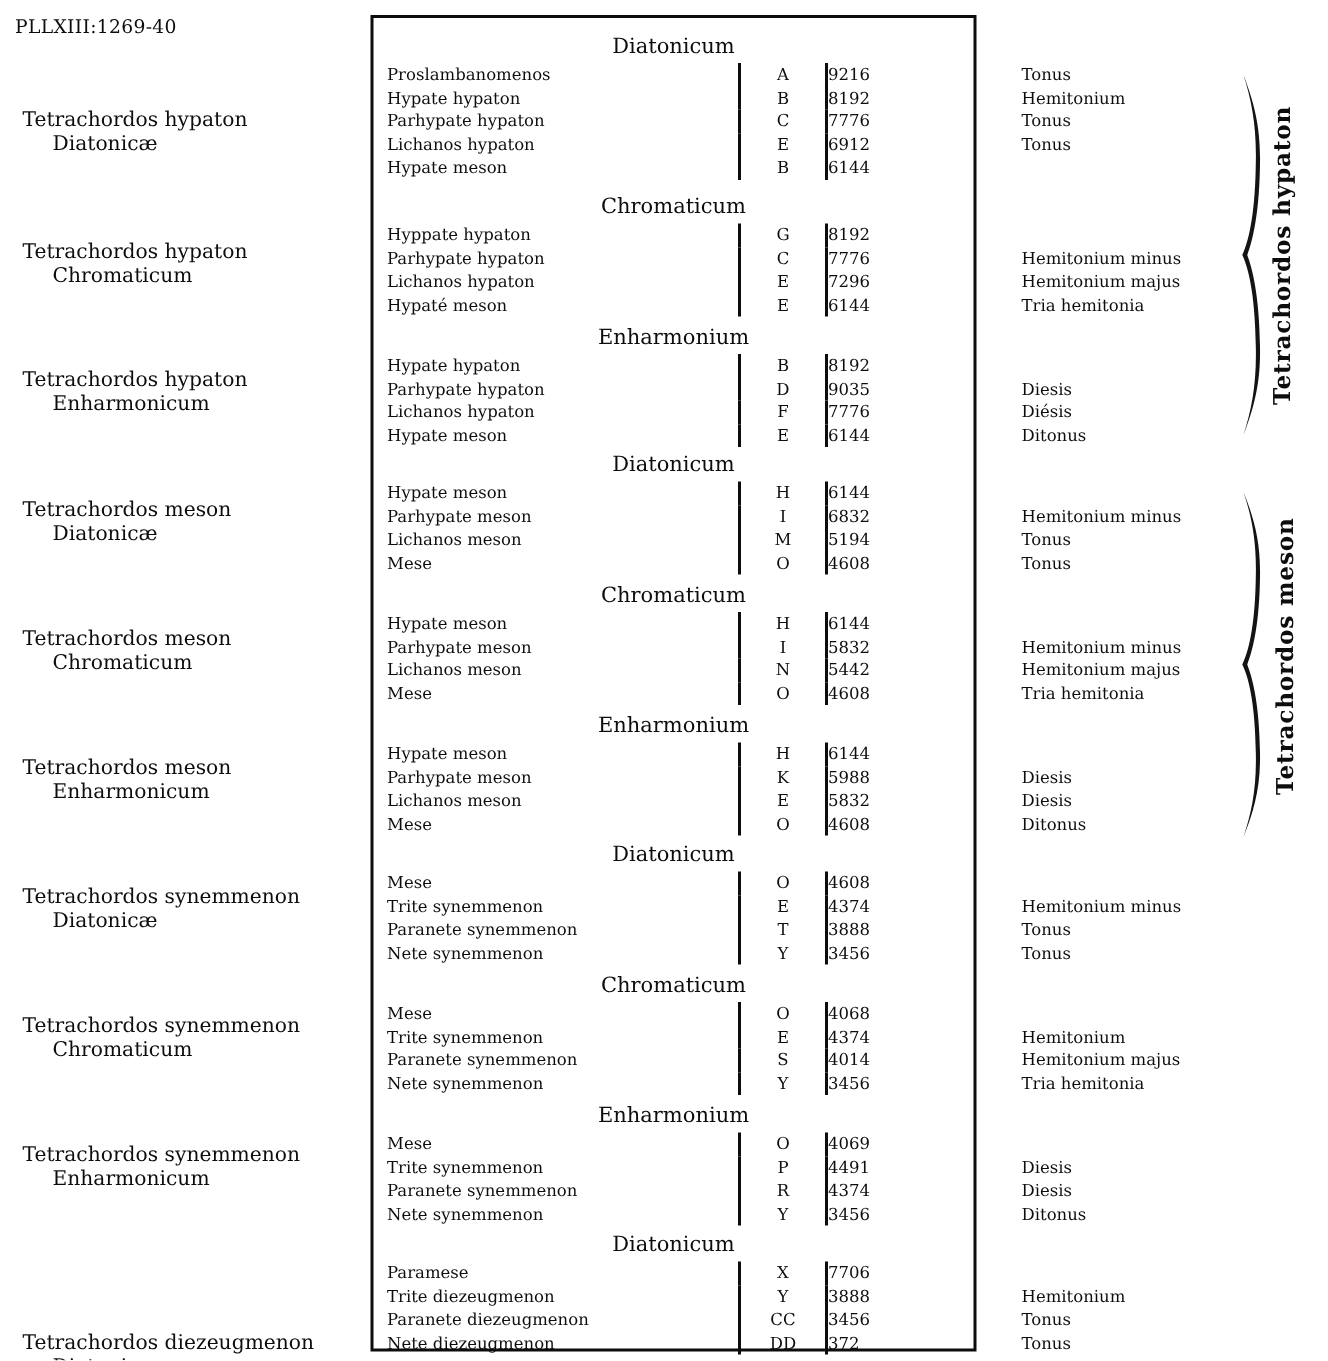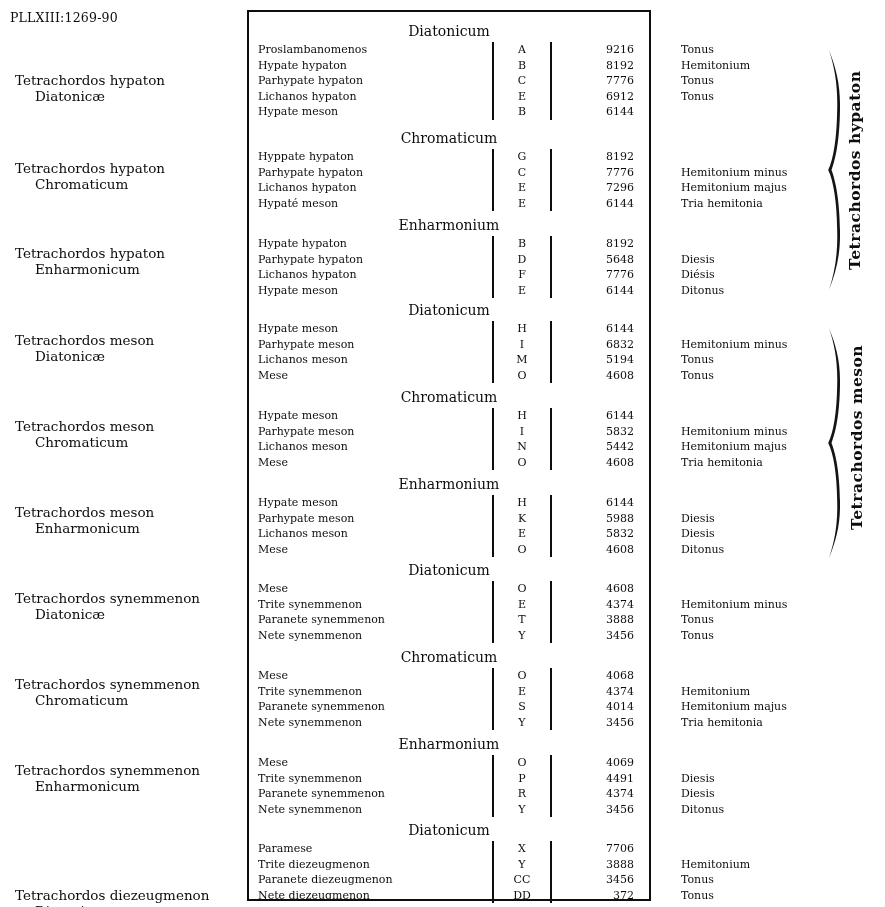--- a/index.html
+++ b/index.html
@@ -15,36 +15,36 @@
   .table-flow{position:absolute;left:0;top:10px;width:885px;padding-top:9px;}
   .genus-header{
     height:22px;line-height:22px;text-align:center;width:404px;margin-left:247px;
     font-size:14px;white-space:nowrap;
   }
   .trow{display:flex;height:15.5px;line-height:15.5px;font-size:11px;white-space:nowrap;}
   .block.tall .trow{height:15.5px;}
   .gutter{width:247px;flex:none;}
   .name-cell{width:245px;flex:none;padding-left:11px;box-sizing:border-box;overflow:hidden;}
   .letter-cell{width:58px;flex:none;text-align:center;border-left:2px solid #0d0d0d;box-sizing:border-box;}
-  .value-cell{width:98px;flex:none;text-align:right;padding-right:14px;box-sizing:border-box;border-left:2px solid #0d0d0d;}
+  .value-cell{width:98px;flex:none;text-align:left;padding-right:14px;box-sizing:border-box;border-left:2px solid #0d0d0d;}
   .interval-cell{padding-left:33px;flex:none;text-align:center;}
   .tetra-label{position:absolute;left:15px;font-size:13.5px;line-height:15.8px;white-space:nowrap;}
   .tetra-label .l2{padding-left:20px;display:block;}
   .brace{position:absolute;pointer-events:none;}
   .vlabel{
     position:absolute;writing-mode:vertical-rl;transform:rotate(180deg);
     font-size:15.5px;font-weight:bold;text-align:center;letter-spacing:0.5px;white-space:nowrap;
   }
 </style>
 </head>
 <body>
 
 <div class="sheet">
 
-  <span class="plate-ref">PLLXIII:1269-90</span>
+  <span class="plate-ref">PLLXIII:1269-40</span>
 
   <div class="table-flow">
       <div class="block tall" style="margin-top: 1px;">
         <div class="genus-header">Diatonicum</div>
         <div class="trow">
           <div class="gutter"></div>
           <div class="name-cell">Proslambanomenos</div>
           <div class="letter-cell">A</div>
           <div class="value-cell">9216</div>
           <div class="interval-cell">Tonus</div>
@@ -115,21 +115,21 @@
           <div class="gutter"></div>
           <div class="name-cell">Hypate hypaton</div>
           <div class="letter-cell">B</div>
           <div class="value-cell">8192</div>
           <div class="interval-cell"></div>
         </div>
         <div class="trow">
           <div class="gutter"></div>
           <div class="name-cell">Parhypate hypaton</div>
           <div class="letter-cell">D</div>
-          <div class="value-cell">5648</div>
+          <div class="value-cell">9035</div>
           <div class="interval-cell">Diesis</div>
         </div>
         <div class="trow">
           <div class="gutter"></div>
           <div class="name-cell">Lichanos hypaton</div>
           <div class="letter-cell">F</div>
           <div class="value-cell">7776</div>
           <div class="interval-cell">Diésis</div>
         </div>
         <div class="trow">

